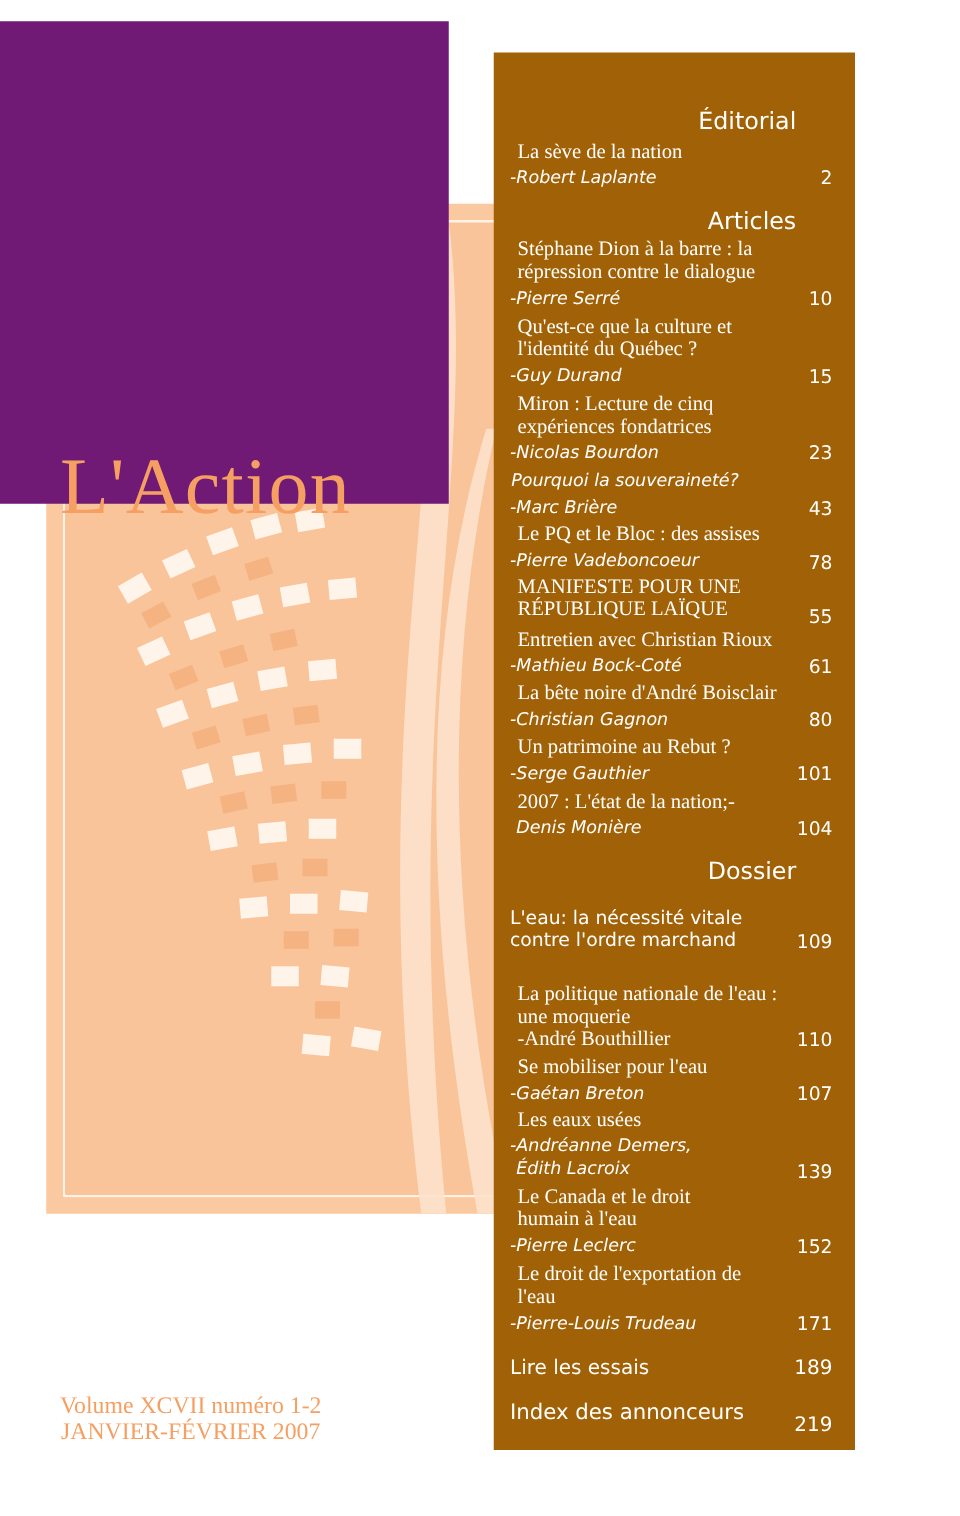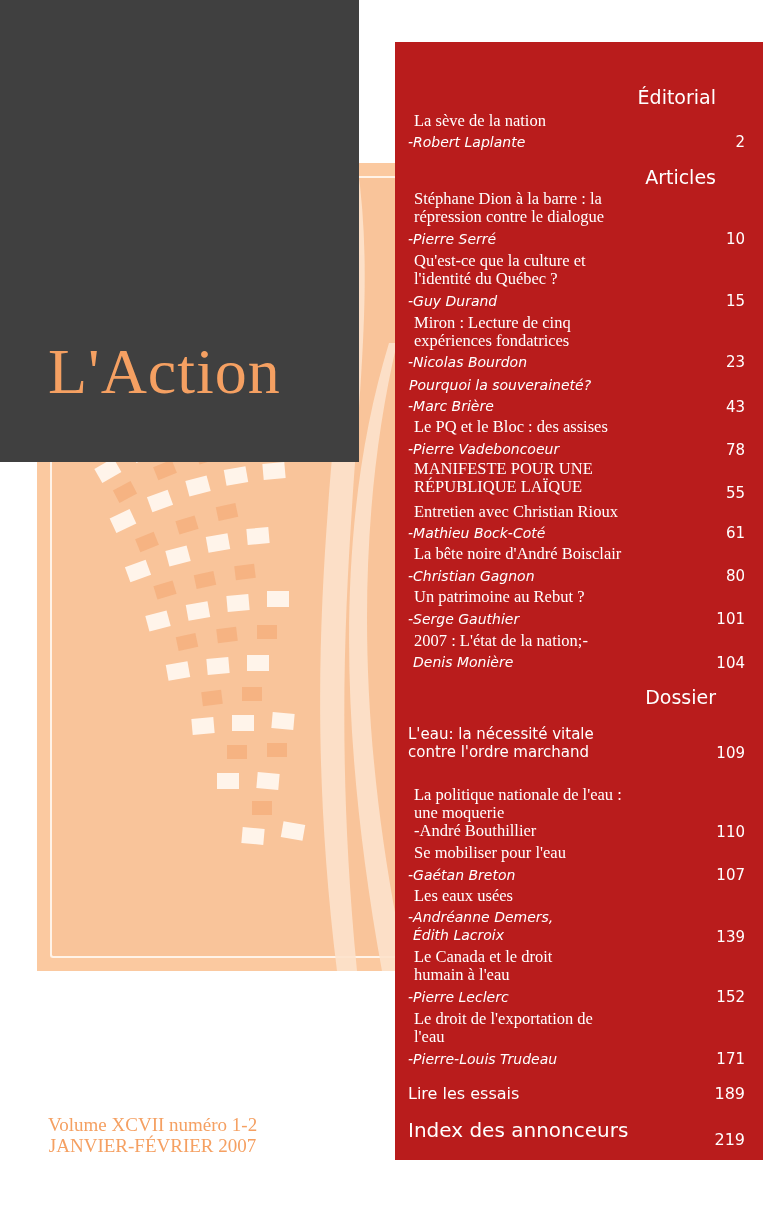--- a/index.html
+++ b/index.html
@@ -1,25 +1,25 @@
 <!DOCTYPE html>
 <html><head>
 <meta charset="utf-8">
 <style>
   html, body { margin:0; padding:0; }
   body { width:768px; height:1213px; position:relative; background:#ffffff; overflow:hidden; font-family:"Liberation Serif", serif; }
   .art { position:absolute; left:37px; top:163px; width:360px; height:808px; background:#fbc9a0; overflow:hidden; }
   .art-inner { position:absolute; left:13px; top:13px; right:0; bottom:13px; border:2px solid #fff3e8; border-right:none; border-radius:3px; background:#f9c49a; }
   .art svg { position:absolute; left:0; top:0; }
-  .brown { position:absolute; left:0; top:0; width:359px; height:462px; background:#404040; }
+  .brown { position:absolute; left:0; top:17px; width:359px; height:386px; background:#701a75; }
   .logo-action { position:absolute; left:48px; top:340px; font-family:"Liberation Serif", serif; font-size:64px; color:#f5a062; line-height:1; letter-spacing:1px; }
   .logo-nationale { position:absolute; left:88px; top:386px; font-family:"DejaVu Sans", sans-serif; font-size:40px; color:#ffffff; line-height:1; letter-spacing:-0.5px; }
   .issue { position:absolute; left:48px; top:1114px; color:#f5a062; font-family:"Liberation Serif", serif; font-size:19px; line-height:21px;text-align:center; }
   .issue div { white-space:nowrap; }
-  .toc { position:absolute; left:395px; top:42px; width:368px; height:1118px; background:#b91c1c; color:#ffffff; }
+  .toc { position:absolute; left:395px; top:42px; width:289px; height:1118px; background:#a16207; color:#ffffff; }
   .sec { position:absolute; right:47px; font-family:"DejaVu Sans", sans-serif; font-size:19px; }
   .t { position:absolute; left:19px; font-family:"Liberation Serif", serif; font-size:16.5px; line-height:18px; white-space:nowrap; }
   .a { position:absolute; left:13px; font-family:"DejaVu Sans", sans-serif; font-style:italic; font-size:14px; line-height:18px; white-space:nowrap; }
   .p { position:absolute; right:18px; font-family:"DejaVu Sans", sans-serif; font-size:15px; line-height:18px; }
   .b { position:absolute; left:13px; font-family:"DejaVu Sans", sans-serif; font-size:15px; line-height:18px; white-space:nowrap; }
 </style>
 </head>
 <body>
 
 <div class="art">
@@ -164,15 +164,15 @@
   <div class="a" style="top:946px;">-Pierre Leclerc</div>
   <div class="p" style="top:946px;">152</div>
 
   <div class="t" style="top:968px;">Le droit de l'exportation de</div>
   <div class="t" style="top:986px;">l'eau</div>
   <div class="a" style="top:1008px;">-Pierre-Louis Trudeau</div>
   <div class="p" style="top:1008px;">171</div>
 
   <div class="b" style="top:1043px;font-size:16px;">Lire les essais</div>
   <div class="p" style="top:1043px;font-size:16px;">189</div>
-  <div class="b" style="top:1079px;font-size:20px;">Index des annonceurs</div>
+  <div class="b" style="top:1079px;font-size:17px;">Index des annonceurs</div>
   <div class="p" style="top:1079px;font-size:16px;margin-top:10px;">219</div>
 </div>
 
 </body></html>

